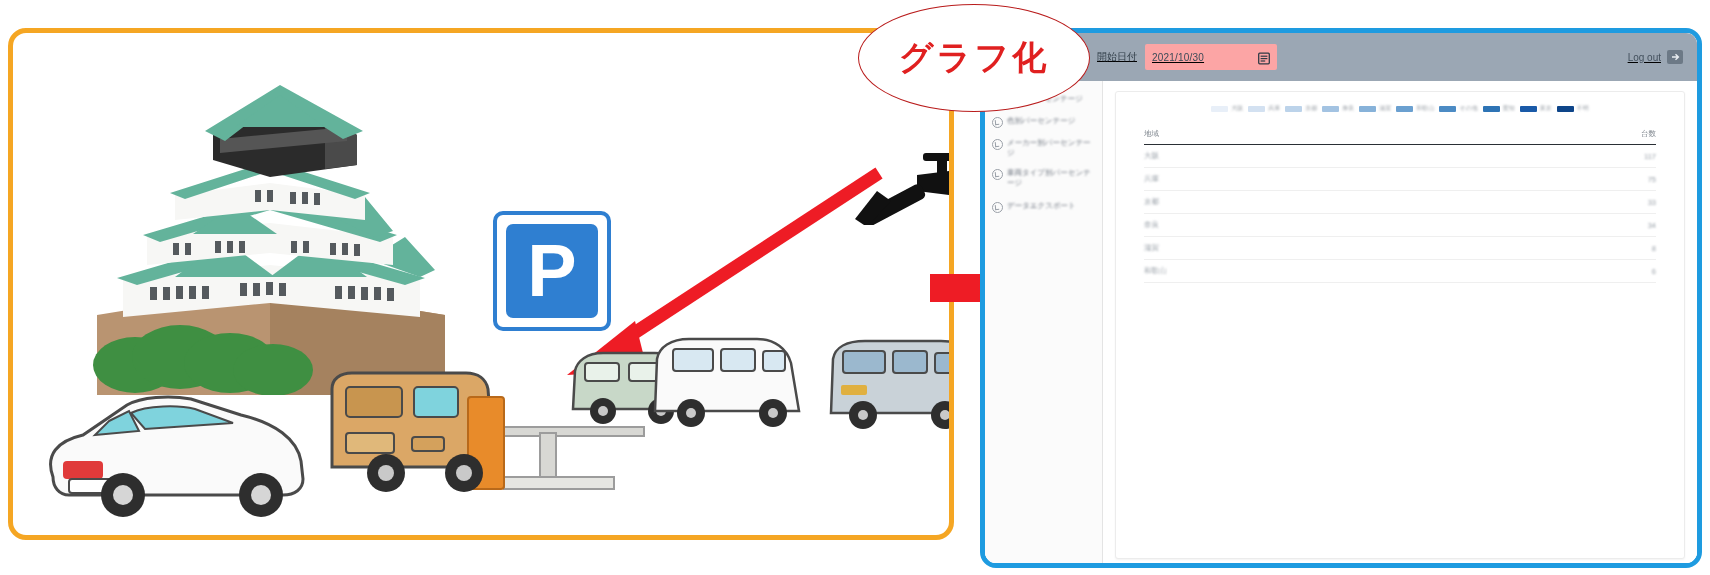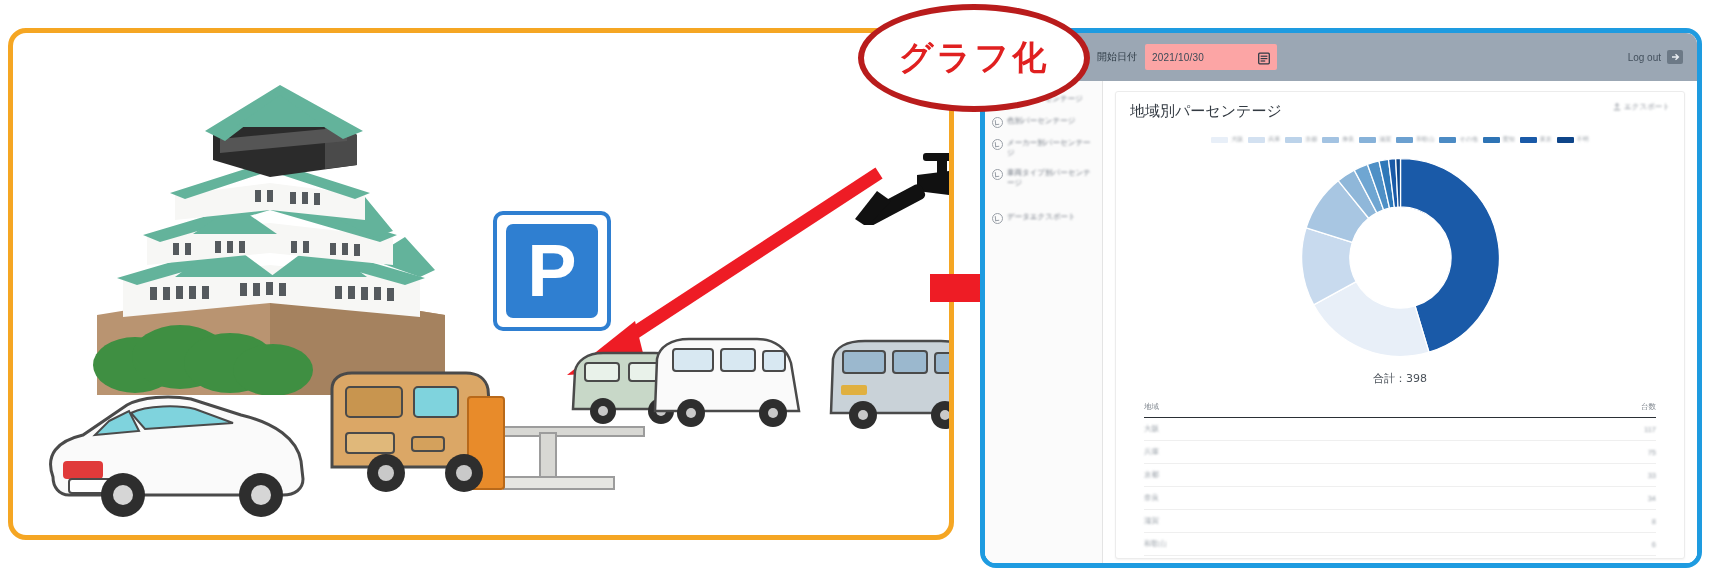--- a/index.html
+++ b/index.html
@@ -47,40 +47,40 @@
   .veh-van{left:305px;top:312px;width:340px;height:160px;}
   .veh-minivan{left:556px;top:298px;width:240px;height:96px;}
   .veh-grey{left:812px;top:300px;width:155px;height:96px;}
 
   
   .big-arrow{position:absolute;left:930px;top:252px;width:90px;height:72px;}
 
   
   .callout{
     position:absolute;left:858px;top:4px;width:232px;height:108px;
-    border:6px solid #b91c1c;border-radius:50%;background:#ffffff;
+    border:1px solid #b91c1c;border-radius:50%;background:#ffffff;
     box-sizing:border-box;display:flex;align-items:center;justify-content:center;
     z-index:30;
   }
   .callout-text{
     color:#E02020;font-size:34px;font-weight:bold;letter-spacing:3px;
     font-family:"DejaVu Sans",sans-serif;white-space:nowrap;
   }
 
   
   .right-panel{
     position:absolute;left:980px;top:28px;width:722px;height:540px;
     border:5px solid #1E9BE0;border-radius:16px;background:#ffffff;
     box-sizing:border-box;overflow:hidden;
   }
   .dash{position:absolute;inset:0;background:#ffffff;}
 
   .dash-topbar{
     position:absolute;left:0;top:0;right:0;height:48px;background:#9BA7B4;
-    display:flex;align-items:center;
+    display:flex;align-items:center;text-decoration:underline;
   }
   .topbar-menu-btn{
     width:52px;height:48px;background:#8894A2;display:flex;align-items:center;justify-content:center;
   }
   .topbar-spacer{flex:0 0 60px;}
   .date-group{display:flex;align-items:center;gap:8px;margin-right:22px;}
   .date-label{color:#2d3a44;font-size:10px;white-space:nowrap;}
   .date-box{
     background:#fca5a5;border-radius:2px;height:26px;min-width:132px;
     display:flex;align-items:center;justify-content:space-between;padding:0 7px;box-sizing:border-box;
@@ -390,40 +390,29 @@
           <span class="side-label blurtext">色別パーセンテージ</span>
         </div>
         <div class="side-item">
           <span class="side-icon"></span>
           <span class="side-label blurtext">メーカー別パーセンテージ</span>
         </div>
         <div class="side-item">
           <span class="side-icon"></span>
           <span class="side-label blurtext">車両タイプ別パーセンテージ</span>
         </div>
-        <div class="side-item" style="margin-top:13px">
+        <div class="side-item" style="margin-top:2px">
           <span class="side-icon"></span>
           <span class="side-label blurtext">データエクスポート</span>
         </div>
       </div>
 
       <div class="dash-main">
         <div class="card">
 
-          <div class="card-head">
-            <span class="card-title">地域別パーセンテージ</span>
-            <span class="card-export blurtext">
-              <span class="export-icon">
-                <svg width="8" height="8" viewBox="0 0 8 8">
-                    <path d="M4 0.6 L4 5.4 M2 2.6 L4 0.6 L6 2.6 M0.8 6.8 L7.2 6.8" stroke="#8a9099" stroke-width="1" fill="none"></path>
-                  </svg>
-              </span>
-              <span>エクスポート</span>
-            </span>
-          </div>
 
           <div class="legend">
             <span class="legend-item">
               <span class="legend-swatch" style="background:#E8EFF8"></span>
               <span class="legend-text blurtext">大阪</span>
             </span>
             <span class="legend-item">
               <span class="legend-swatch" style="background:#D3E1F1"></span>
               <span class="legend-text blurtext">兵庫</span>
             </span>
@@ -454,35 +443,20 @@
             <span class="legend-item">
               <span class="legend-swatch" style="background:#1A5AA8"></span>
               <span class="legend-text blurtext">東京</span>
             </span>
             <span class="legend-item">
               <span class="legend-swatch" style="background:#0E4589"></span>
               <span class="legend-text blurtext">不明</span>
             </span>
           </div>
 
-          <div class="donut-wrap">
-            <svg class="donut" id="donut-svg" viewBox="0 0 200 200">
-                <path d="M100 8 A92 92 0 0 1 126.50511714160187 188.09925519157335 L113.54065767016617 145.00722819569506 A47 47 0 0 0 100 53 Z" fill="#1A5AA8" stroke="#ffffff" stroke-width="1.2"></path>
-                <path d="M126.50511714160187 188.09925519157335 A92 92 0 0 1 19.2291415821651 144.04620790086327 L58.736626677845216 122.50186707978884 A47 47 0 0 0 113.54065767016617 145.00722819569506 Z" fill="#E8EFF8" stroke="#ffffff" stroke-width="1.2"></path>
-                <path d="M19.2291415821651 144.04620790086327 A92 92 0 0 1 12.230013372663137 72.42411474789776 L55.16098509255617 85.91231949077385 A47 47 0 0 0 58.736626677845216 122.50186707978884 Z" fill="#C8DAEE" stroke="#ffffff" stroke-width="1.2"></path>
-                <path d="M12.230013372663137 72.42411474789776 A92 92 0 0 1 42.01550658187481 28.57312464454715 L70.37748705813169 63.510183242323 A47 47 0 0 0 55.16098509255617 85.91231949077385 Z" fill="#A8C6E2" stroke="#ffffff" stroke-width="1.2"></path>
-                <path d="M42.01550658187481 28.57312464454715 A92 92 0 0 1 56.940556953398094 18.698804655057828 L78.00224105227946 58.46569368247519 A47 47 0 0 0 70.37748705813169 63.510183242323 Z" fill="#8FB7D9" stroke="#ffffff" stroke-width="1.2"></path>
-                <path d="M56.940556953398094 18.698804655057828 A92 92 0 0 1 69.2369745693118 13.295696379298278 L84.28410657345276 55.70541010681542 A47 47 0 0 0 78.00224105227946 58.46569368247519 Z" fill="#6FA6D2" stroke="#ffffff" stroke-width="1.2"></path>
-                <path d="M69.2369745693118 13.295696379298278 A92 92 0 0 1 79.99642384649673 10.201019264854708 L89.78078174766681 54.124433754871426 A47 47 0 0 0 84.28410657345276 55.70541010681542 Z" fill="#4E90C6" stroke="#ffffff" stroke-width="1.2"></path>
-                <path d="M79.99642384649673 10.201019264854708 A92 92 0 0 1 88.82508491639143 8.681210734733583 L94.29107598989563 53.34800983187476 A47 47 0 0 0 89.78078174766681 54.124433754871426 Z" fill="#2E78B8" stroke="#ffffff" stroke-width="1.2"></path>
-                <path d="M88.82508491639143 8.681210734733583 A92 92 0 0 1 95.52074017678966 8.109106917844286 L97.7116824816208 53.05573940368132 A47 47 0 0 0 94.29107598989563 53.34800983187476 Z" fill="#1A5AA8" stroke="#ffffff" stroke-width="1.2"></path>
-                <path d="M95.52074017678966 8.109106917844286 A92 92 0 0 1 99.99999999999999 8 L99.99999999999999 53 A47 47 0 0 0 97.7116824816208 53.05573940368132 Z" fill="#0E4589" stroke="#ffffff" stroke-width="1.2"></path>
-              </svg>
-            <div class="donut-total">合計：398</div>
-          </div>
 
           <table class="tbl">
             <thead>
               <tr>
                 <th>地域</th>
                 <th class="num">台数</th>
               </tr>
             </thead>
             <tbody id="tbody">
                 <tr>

